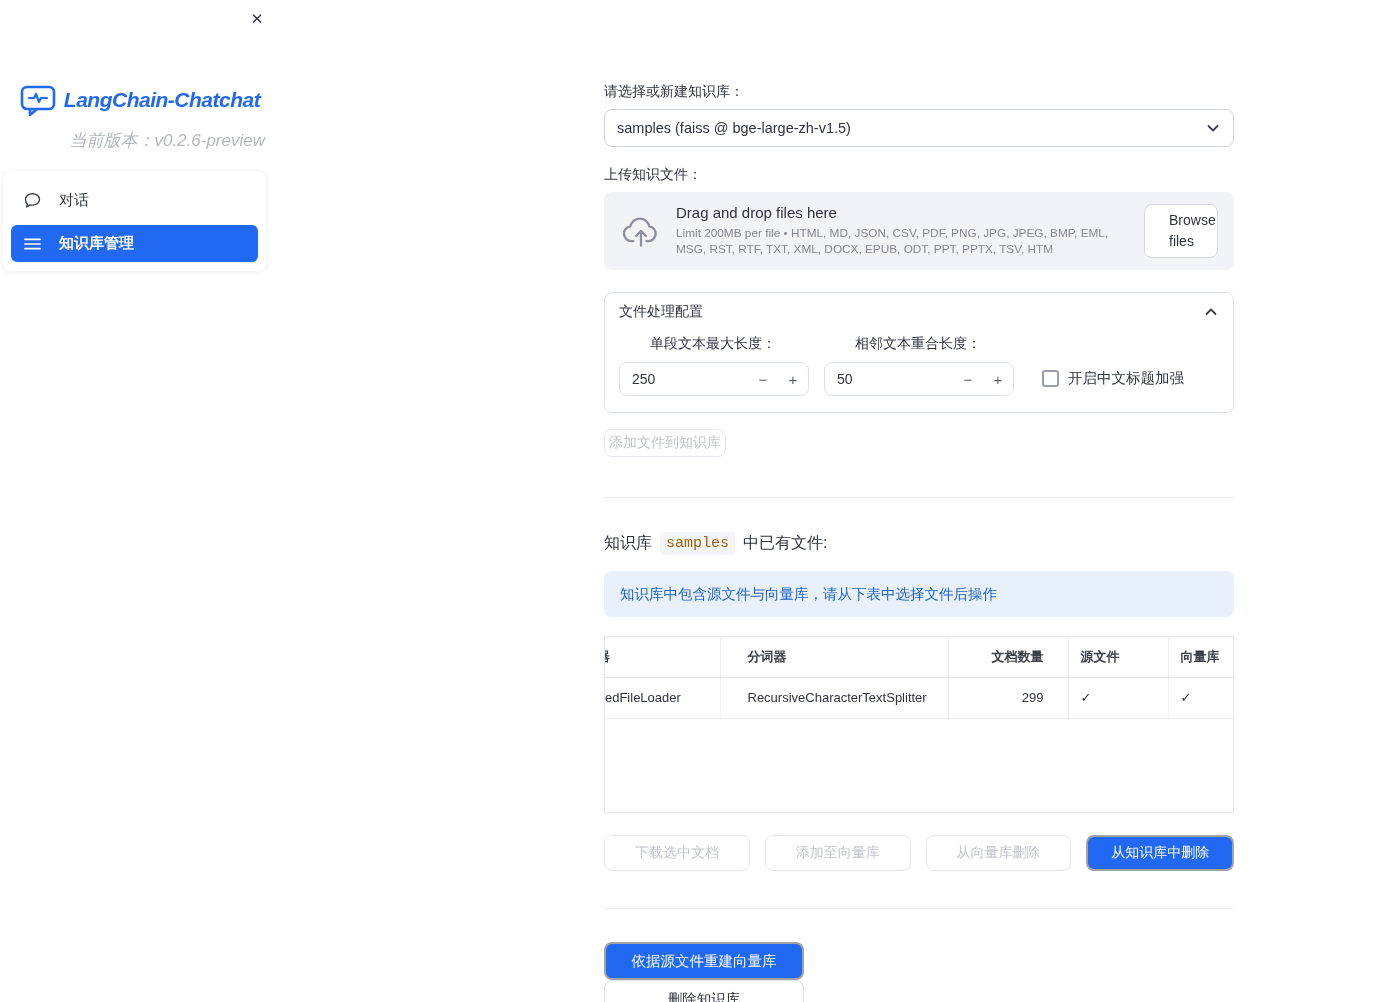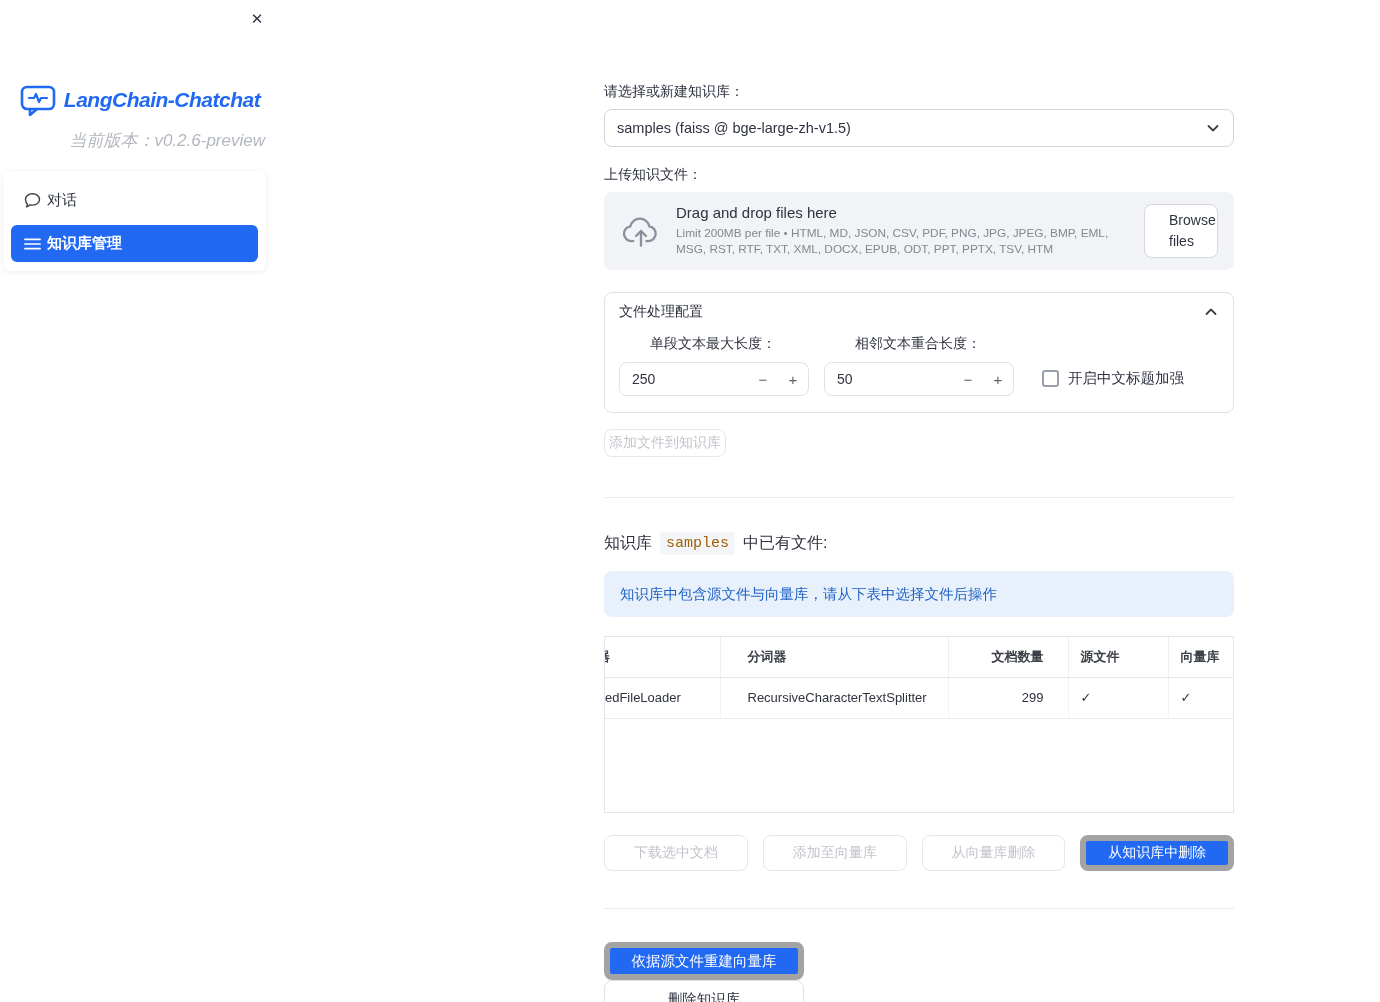--- a/index.html
+++ b/index.html
@@ -8,21 +8,21 @@
 
   
   .sidebar { position:absolute; left:0; top:0; width:280px; height:1002px; background:#ffffff; z-index:2; }
   .close-btn { position:absolute; top:8px; right:12px; width:22px; height:22px; font-size:15px;
     display:flex; align-items:center; justify-content:center; color:#2f3340; cursor:pointer; }
   .logo-row { margin-top:84px; display:flex; align-items:center; justify-content:center; gap:8px; }
   .logo-text { font-size:21px; font-weight:bold; font-style:italic; color:#2169f2; letter-spacing:-0.5px; }
   .version { margin-top:13px; text-align:right; padding-right:15px; font-size:17px; color:#b3b7bf;font-style:italic; }
   .menu-card { margin:19px 14px 0 3px; background:#fff; border-radius:8px; padding:9px 8px;
     box-shadow:0 1px 6px rgba(0,0,0,0.08); }
-  .menu-item { height:40px; display:flex; align-items:center; gap:6px; padding:0 13px;
+  .menu-item { height:40px; display:flex; align-items:center; gap:18px; padding:0 13px;
     font-size:15px; color:#2f3340; border-radius:6px; cursor:pointer; }
   .menu-item + .menu-item { margin-top:5px; }
   .menu-item.selected { background:#2169f2; color:#ffffff; font-weight:700; height:37px; }
   .mi-icon { display:flex; align-items:center; }
 
   
   .main { position:absolute; left:280px; top:0; width:1100px; height:1002px; background:#fff; }
   .container { width:630px; margin-left:324px; padding-top:83px; }
 
   .field-label { font-size:14px; color:#2f3340; margin-bottom:8px; }
@@ -75,21 +75,21 @@
   .grid td { height:41px; font-size:13px; color:#2f3340; border-bottom:1px solid #e8eaef;
     border-right:1px solid #f1f3f7; padding:0 0 0 12px; white-space:nowrap; }
   .grid th.c1, .grid td.c1 { padding-left:8px; }
   .grid th.c2, .grid td.c2 { padding-left:27px; }
   .grid th.c3, .grid td.c3 { text-align:right; padding-right:24px; padding-left:0; }
   .grid th.c5, .grid td.c5 { border-right:none; }
 
   .actions { display:flex; gap:15px; margin-bottom:37px; }
   .actions .btn { flex:1; height:36px; }
   .btn.ghost-disabled { background:#fff; border:1px solid #e4e7ed; color:#c2c5cc; cursor:default; }
-  .btn.primary { background:#2169f2; border:6px solid #a3a3a3; color:#fff; }
+  .btn.primary { background:#2169f2; border:2px solid #a3a3a3; color:#fff; }
 
   .bottom-row { display:flex; justify-content:space-between;flex-direction:column; }
   .bottom-row .btn { width:200px; height:38px; font-size:14.5px; }
   .btn.secondary { background:#fff; border:1px solid #dde1e8; color:#2f3340; }
 </style>
 </head>
 <body>
 
 <div class="sidebar">
   <div class="close-btn">✕</div>

